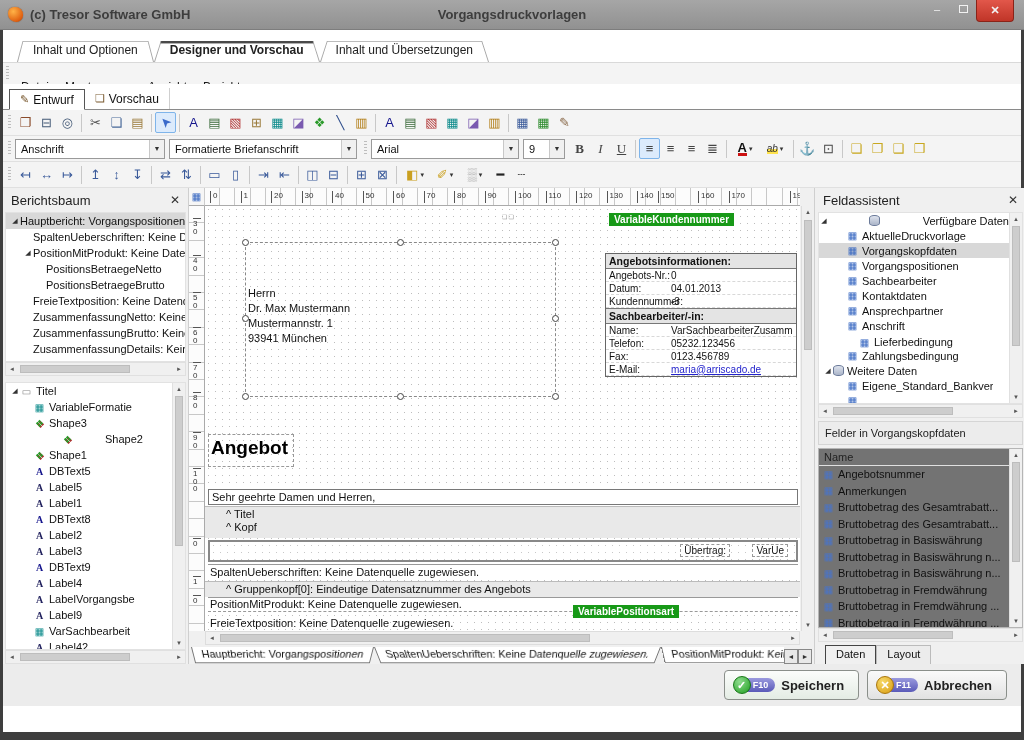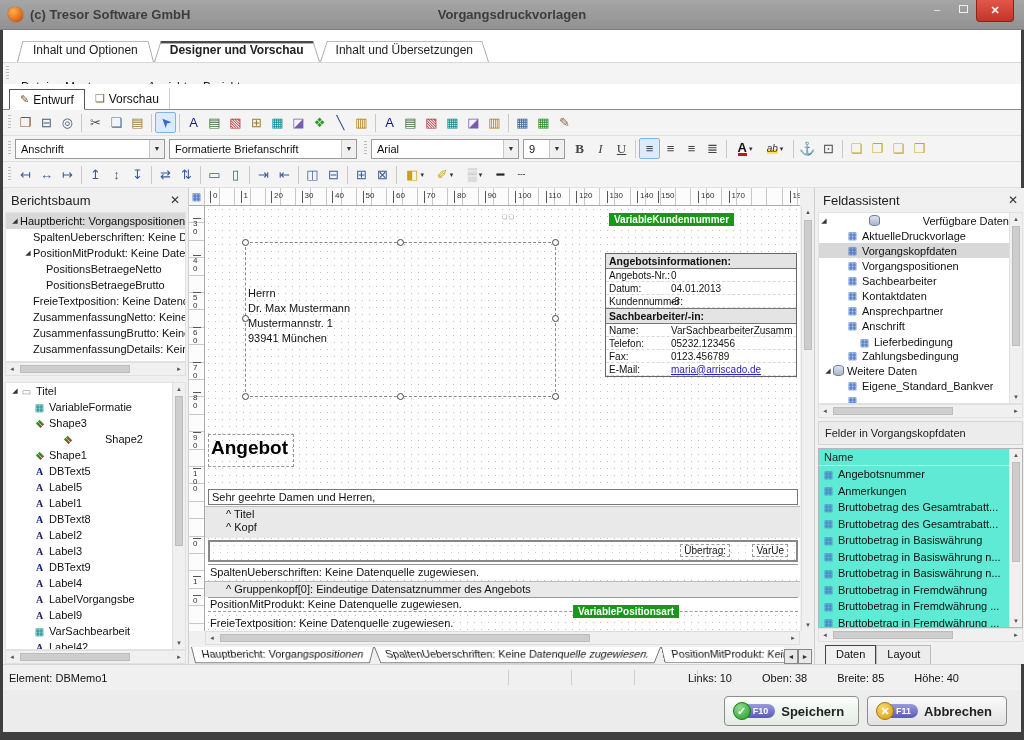--- a/index.html
+++ b/index.html
@@ -136,21 +136,21 @@
   .btab.active { background:#fff; font-weight:normal; }
   .btab:last-child { max-width:168px; }
   .spinner { margin-left:0; display:flex; flex:none; }
   .spinner div { width:14px; height:15px; border:1px solid #888; background:#e8e8e8; font-size:7px; display:flex; align-items:center; justify-content:center; color:#333; }
 
   
   .rpanel { width:212px; flex:none; display:flex; flex-direction:column; background:#f0f0f0; border-left:1px solid #cfcfcf; }
   .rtree { height:192px; margin:0 3px; background:#fff; border:1px solid #e2e2e2; position:relative; overflow:hidden; }
   .rtree .trow { height:15px; }
   .sechead { height:24px; background:#ececec; border:1px solid #d5d5d5; margin:3px 3px 0 3px; font-size:11px; color:#222; display:flex; align-items:center; padding-left:6px; flex:none; }
-  .fieldlist { margin:3px 3px 0 3px; background:#5eead4; border:1px solid #b5b5b5; position:relative; overflow:hidden; flex:1; }
+  .fieldlist { margin:3px 3px 0 3px; background:#737373; border:1px solid #b5b5b5; position:relative; overflow:hidden; flex:1; }
   .namehead { height:17px; border-bottom:1px solid #e0e0e0; font-size:11px; color:#222; display:flex; align-items:center; padding-left:5px; }
   .frow { height:16.5px; display:flex; align-items:center; font-size:11px; color:#111; padding-left:3px; white-space:nowrap; overflow:hidden; }
   .rtabs { height:22px; display:flex; align-items:flex-end; padding-left:10px; flex:none; background:#f0f0f0; }
   .rtab { height:19px; padding:2px 10px; font-size:11px; color:#111; border:1px solid #bbb; border-bottom:none; background:#ececec; }
   .rtab.active { background:#f0f0f0; border:1px solid #444; border-bottom:none; font-weight:normal; }
 
   
   .statusbar { height:26px; background:#f0f0f0; border-top:1px solid #d5d5d5; display:flex; align-items:center; font-size:11px; color:#111; position:relative; }
   .statusbar .el { padding-left:6px; }
   .sseps { position:absolute; left:505px; display:flex; gap:62px; }
@@ -953,36 +953,20 @@
           <span class="harr" style="right:0;" data-name="scroll-right-icon">►</span>
         </div>
         <div class="rtabs" data-name="assistant-tabs">
 
         <div class="rtab active" data-name="assistant-tab"><span>Daten</span></div>
             <div class="rtab" data-name="assistant-tab"><span>Layout</span></div>
           </div>
       </div>
     </div>
 
-    <div class="statusbar" data-name="status-bar">
-      <span class="el" data-name="status-element-label">Element: DBMemo1</span>
-      <div class="sseps" data-name="status-separators">
-        <span class="ssep"></span>
-          <span class="ssep"></span>
-          <span class="ssep"></span>
-          <span class="ssep"></span>
-      </div>
-      <div class="smetrics">
-
-      <span data-name="status-metric">Links: 10</span>
-          <span data-name="status-metric">Oben: 38</span>
-          <span data-name="status-metric">Breite: 85</span>
-          <span data-name="status-metric">Höhe: 40</span>
-        </div>
-    </div>
 
     <div class="btnbar" data-name="footer-button-bar">
       <button class="fbtn" data-name="save-button">
         <span class="cicn ok" data-name="check-icon">✓</span>
         <span class="fkey" data-name="save-fkey-badge">F10</span>
         <span data-name="save-button-label">Speichern</span>
       </button>
       <button class="fbtn cancel" data-name="cancel-button">
         <span class="cicn no" data-name="cross-icon">✕</span>
         <span class="fkey" data-name="cancel-fkey-badge">F11</span>

